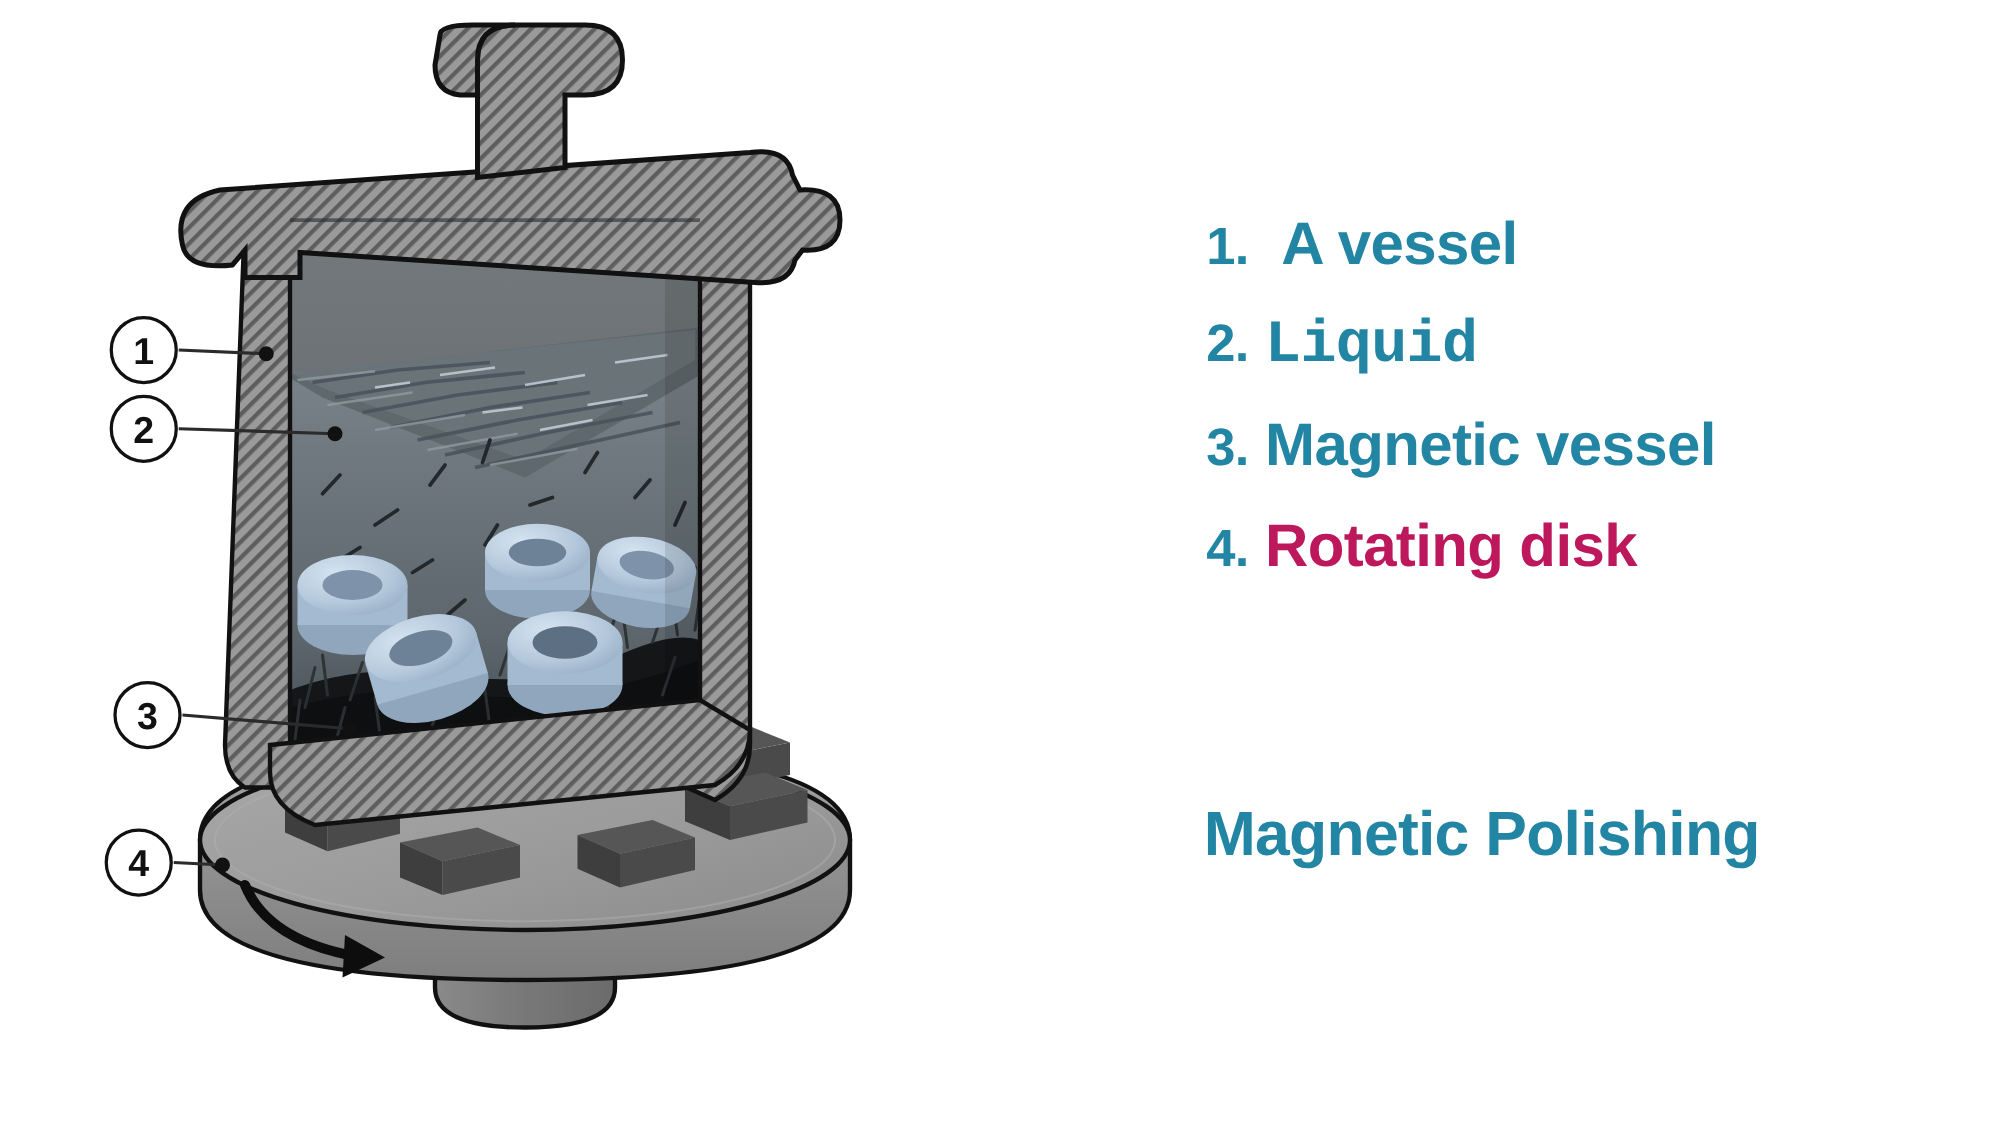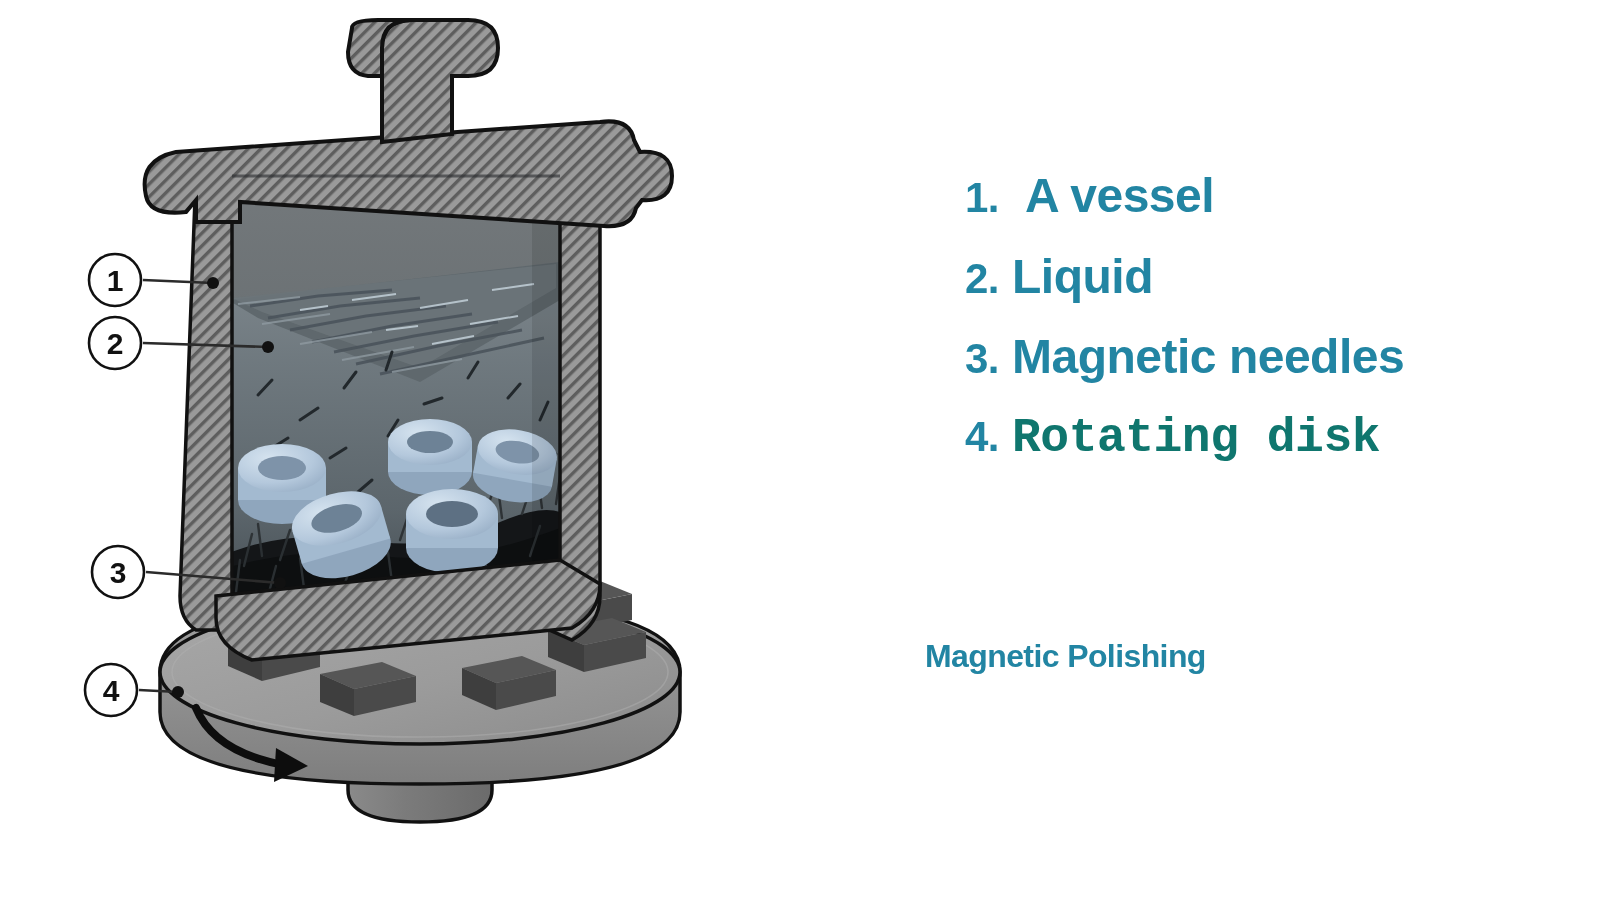--- a/index.html
+++ b/index.html
@@ -37,22 +37,22 @@
     font-size:48px;
     font-weight:bold;
     letter-spacing:-0.5px;
     line-height:1.18;
   }
   .gap-wide{width:26px;display:inline-block;}
   .gap-narrow{width:13px;display:inline-block;}
 
   #title{
     position:absolute;
-    left:925px;top:638px;
-    font-size:32px;
+    left:963px;top:638px;
+    font-size:50px;
     font-weight:bold;
     letter-spacing:-0.6px;
   }
   .callout-num{
     font-family:"Liberation Sans", sans-serif;
     font-size:30px;
     font-weight:bold;
     fill:#111111;
   }
 </style>
@@ -359,31 +359,31 @@
 
     <div class="legend-row">
       <span class="legend-num" style="color: rgb(34, 133, 163);">1.</span>
       <span class="gap-wide"></span>
       <span class="legend-label" style="color: rgb(34, 133, 163);">A vessel</span>
     </div>
 
     <div class="legend-row">
       <span class="legend-num" style="color: rgb(34, 133, 163);">2.</span>
       <span class="gap-narrow"></span>
-      <span class="legend-label" style="color: rgb(34, 133, 163);">Liquid</span>
+      <span class="legend-label" style="color: rgb(34, 133, 163); font-family: Liberation Mono, monospace;">Liquid</span>
     </div>
 
     <div class="legend-row">
       <span class="legend-num" style="color: rgb(34, 133, 163);">3.</span>
       <span class="gap-narrow"></span>
-      <span class="legend-label" style="color: rgb(34, 133, 163);">Magnetic needles</span>
+      <span class="legend-label" style="color: rgb(34, 133, 163);">Magnetic vessel</span>
     </div>
 
     <div class="legend-row">
       <span class="legend-num" style="color: rgb(34, 133, 163);">4.</span>
       <span class="gap-narrow"></span>
-      <span class="legend-label" style="color: #0f766e; font-family: Liberation Mono, monospace;">Rotating disk</span>
+      <span class="legend-label" style="color: #be185d;">Rotating disk</span>
     </div>
   </div>
 
   <div id="title" style="color: rgb(34, 133, 163);">Magnetic Polishing</div>
 
 </div>
 
 </body></html>

